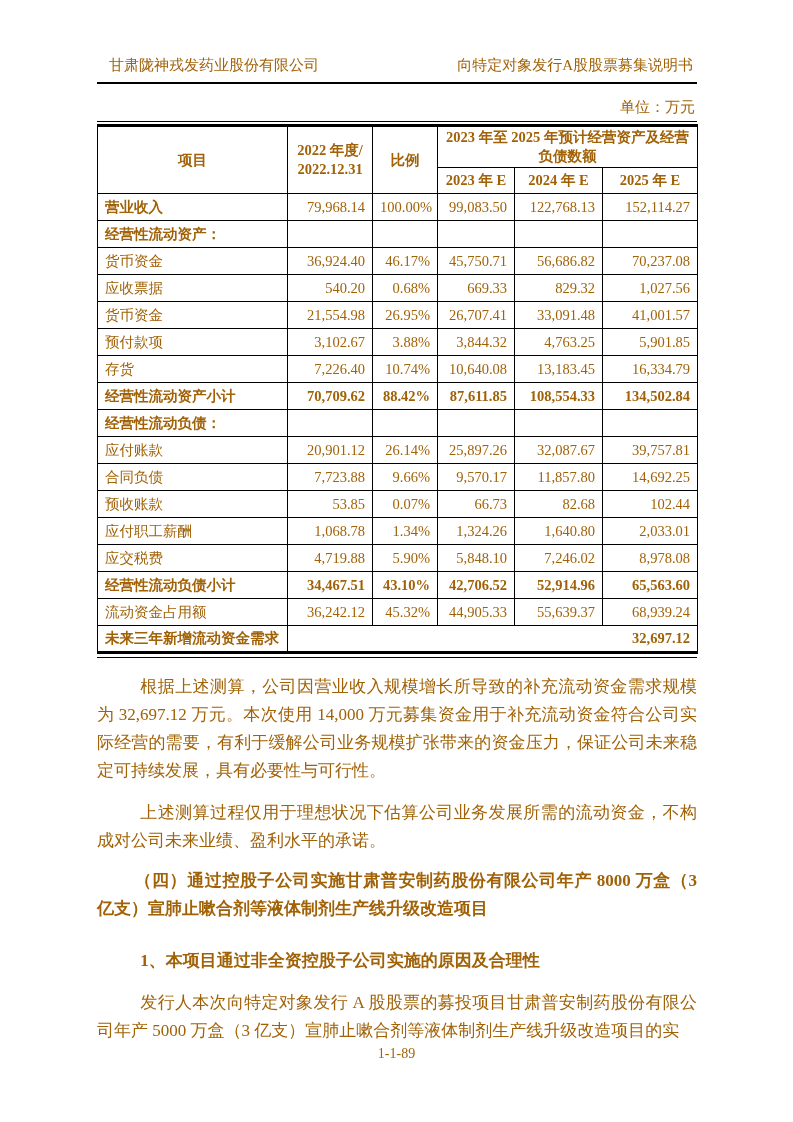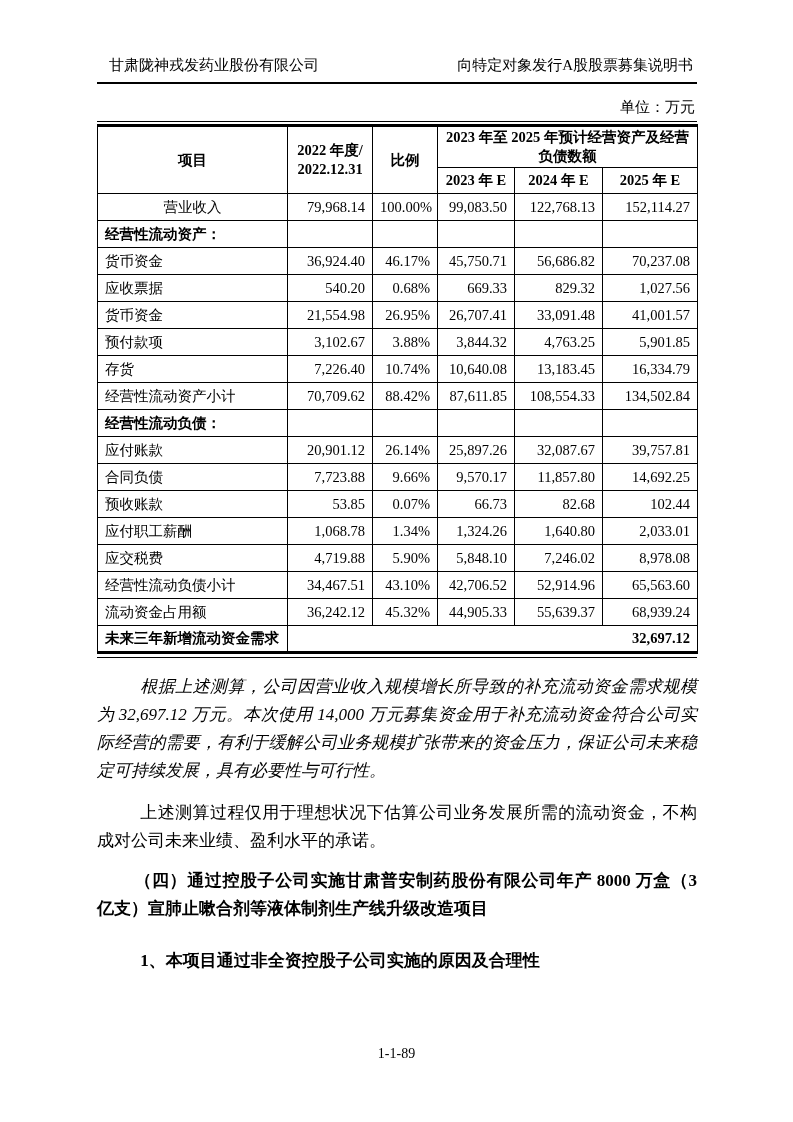--- a/index.html
+++ b/index.html
@@ -2,21 +2,21 @@
 <html><head>
 <meta charset="utf-8">
 <style>
   * { box-sizing: border-box; }
   html, body { margin: 0; padding: 0; background: #fff; }
   .page {
     position: relative;
     width: 793px; height: 1122px;
     margin: 0 auto;
     background: #ffffff;
-    color: #000000;
+    color: #a16207;
     font-family: "Liberation Serif", "DejaVu Serif", serif;
     padding: 56px 96px 0 97px;
     overflow: hidden;
   }
   
   .hdr {
     display: flex; justify-content: space-between; align-items: flex-end;
     font-size: 15px; line-height: 19px;
     padding: 0 4px 7px 12px;
     border-bottom: 2px solid #000;
@@ -32,31 +32,31 @@
     border-top: 3px solid #000; border-bottom: 3px solid #000;
     font-size: 14.5px;
   }
   .fin th, .fin td { border: 1px solid #000; vertical-align: middle; padding: 1px 7px; overflow: hidden; }
   .fin thead th { text-align: center; font-weight: bold; line-height: 19px; }
   .fin thead tr.grp th { height: 40px; }
   .fin thead tr.sub th { height: 26px; }
   .fin tbody td { height: 27px; }
   .c-label { text-align: left; }
   .c-num { text-align: right; }
-  .row-label-bold .c-label { font-weight: normal; text-align: center; }
+  .row-label-bold .c-label { font-weight: bold; }
   .row-section .c-label { font-weight: bold; }
-  .row-subtotal td { font-weight: normal; }
+  .row-subtotal td { font-weight: bold; }
   .row-total td { font-weight: bold; }
   
   .para {
     font-size: 17px; line-height: 28px;
     text-align: justify; text-indent: 2.55em;
     margin: 14px 0 0 0;
   }
-  .para.first { margin-top: 15px; font-style: italic; }
+  .para.first { margin-top: 15px; }
   .h-sec { font-weight: bold; margin-top: 12px; text-indent: 2.2em; }
   .h-sub { font-weight: bold; margin-top: 24px; }
   .pagenum {
     position: absolute; left: 0; right: 0; bottom: 60px;
     text-align: center; font-size: 14px;
   }
 </style>
 </head>
 <body>
 
@@ -231,16 +231,17 @@
         </tr>
       </tbody>
   </table>
 
   <div class="rule-thin bottom"></div>
 
   <p class="para first">根据上述测算，公司因营业收入规模增长所导致的补充流动资金需求规模为 32,697.12 万元。本次使用 14,000 万元募集资金用于补充流动资金符合公司实际经营的需要，有利于缓解公司业务规模扩张带来的资金压力，保证公司未来稳定可持续发展，具有必要性与可行性。</p>
   <p class="para">上述测算过程仅用于理想状况下估算公司业务发展所需的流动资金，不构成对公司未来业绩、盈利水平的承诺。</p>
   <p class="para h-sec">（四）通过控股子公司实施甘肃普安制药股份有限公司年产 8000 万盒（3 亿支）宣肺止嗽合剂等液体制剂生产线升级改造项目</p>
   <p class="para h-sub">1、本项目通过非全资控股子公司实施的原因及合理性</p>
+  <p class="para">发行人本次向特定对象发行 A 股股票的募投项目甘肃普安制药股份有限公司年产 5000 万盒（3 亿支）宣肺止嗽合剂等液体制剂生产线升级改造项目的实</p>
 
   <div class="pagenum">1-1-89</div>
 
 </div>
 
 </body></html>

